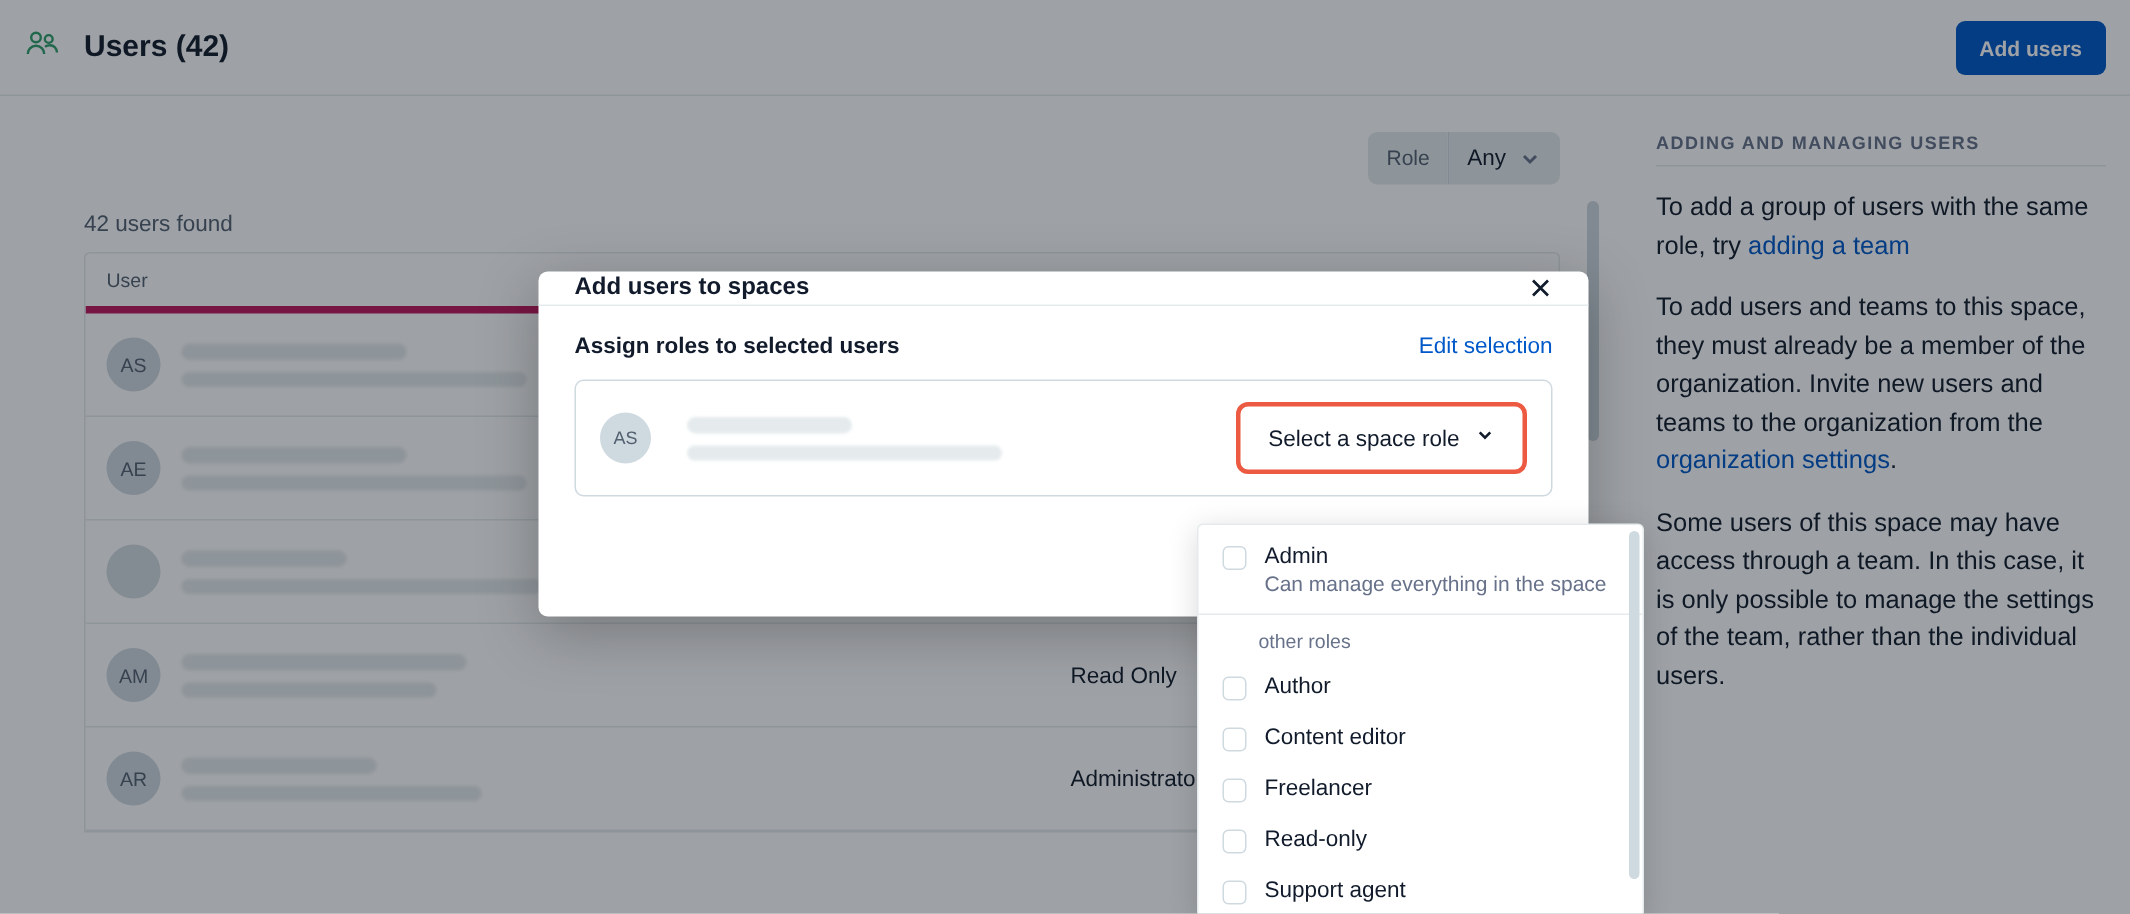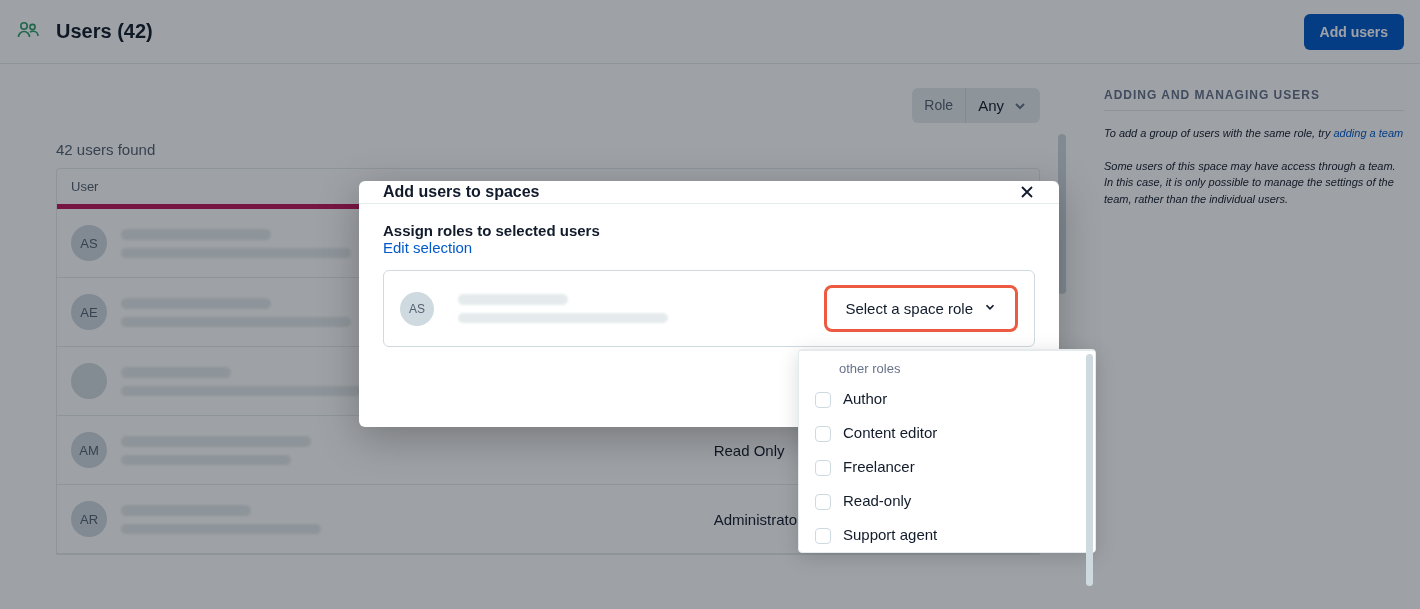--- a/index.html
+++ b/index.html
@@ -96,21 +96,21 @@
   .ucell { flex:2; display:flex; align-items:center;}
 
   
   .fake-scroll {
     position:absolute; top:70px; right:14px; width:8px; height:160px; background:#cfd9e0; border-radius:4px;
   }
 
   
   .help-title { font-size:12px; letter-spacing:1px; color:#67728a; font-weight:600; text-transform:uppercase; margin-bottom:8px;}
   .help-hr { border:none; border-top:1px solid #e5ebed; margin-bottom:14px;}
-  .help-p { font-size:11px; color:#111b2b; line-height:1.5; margin-bottom:16px;font-style:italic;}
+  .help-p { font-size:17px; color:#111b2b; line-height:1.5; margin-bottom:16px;}
   .link { color:#0059C8; text-decoration:none; cursor:pointer;}
 
   
   .scrim {
     position:absolute; inset:0; background:rgba(12,20,31,0.40); z-index:10;
   }
 
   
   .modal {
     position:absolute; z-index:20;
@@ -118,21 +118,21 @@
     background:#fff; border-radius:6px;
     box-shadow:0 10px 40px rgba(0,0,0,.25);
   }
   .modal-head {
     display:flex; justify-content:space-between; align-items:center;
     padding:2px 24px; border-bottom:1px solid #e5ebed;
   }
   .modal-title { font-size:16px; font-weight:700;}
   .close-x { cursor:pointer; color:#111b2b; }
   .modal-body { padding:18px 24px 24px;}
-  .assign-row { display:flex; justify-content:space-between; align-items:flex-start; margin-bottom:14px;flex-direction:column;}
+  .assign-row { display:flex; justify-content:space-between; align-items:flex-start; margin-bottom:14px;}
   .assign-text { font-size:15px; font-weight:600; color:#111b2b;}
   .edit-sel { color:#0059C8; font-size:15px; font-weight:500; cursor:pointer;}
 
   .user-card {
     border:1px solid #cfd9e0; border-radius:6px; padding:14px 16px; display:flex; align-items:center; justify-content:space-between;
   }
   .user-card-left { display:flex; align-items:center;}
   .role-btn {
     background:#fff; border:3px solid #eb5a41; border-radius:8px;
     padding:12px 18px; font-size:15px; font-weight:500; display:flex; align-items:center; gap:10px; cursor:pointer;
@@ -262,20 +262,23 @@
 
     <div class="fake-scroll"></div>
   </div>
 
   <div class="side-col">
     <div class="help-title">ADDING AND MANAGING USERS</div>
     <hr class="help-hr">
     <p class="help-p">
       <span>To add a group of users with the same role, try </span><a class="link">adding a team</a>
     </p>
+    <p class="help-p">
+      <span>To add users and teams to this space, they must already be a member of the organization. Invite new users and teams to the organization from the </span><a class="link">organization settings</a><span>.</span>
+    </p>
     <p class="help-p">Some users of this space may have access through a team. In this case, it is only possible to manage the settings of the team, rather than the individual users.</p>
   </div>
 
 </div>
 
 <div class="scrim"></div>
 
 <div class="modal">
   <div class="modal-head">
     <div class="modal-title">Add users to spaces</div>
@@ -307,20 +310,27 @@
         </span>
       </div>
     </div>
     <div class="modal-foot">
       <button class="btn-secondary"><span>Cancel</span></button>
     </div>
   </div>
 </div>
 
 <div class="dropdown">
+  <div class="dd-item">
+    <div class="chk"></div>
+    <div>
+      <div class="dd-label">Admin</div>
+      <div class="dd-sub">Can manage everything in the space</div>
+    </div>
+  </div>
   <div class="dd-sep"></div>
   <div class="dd-section">other roles</div>
 
   <div class="dd-item compact">
     <div class="chk"></div>
     <div class="dd-label">Author</div>
   </div>
   <div class="dd-item compact">
     <div class="chk"></div>
     <div class="dd-label">Content editor</div>

